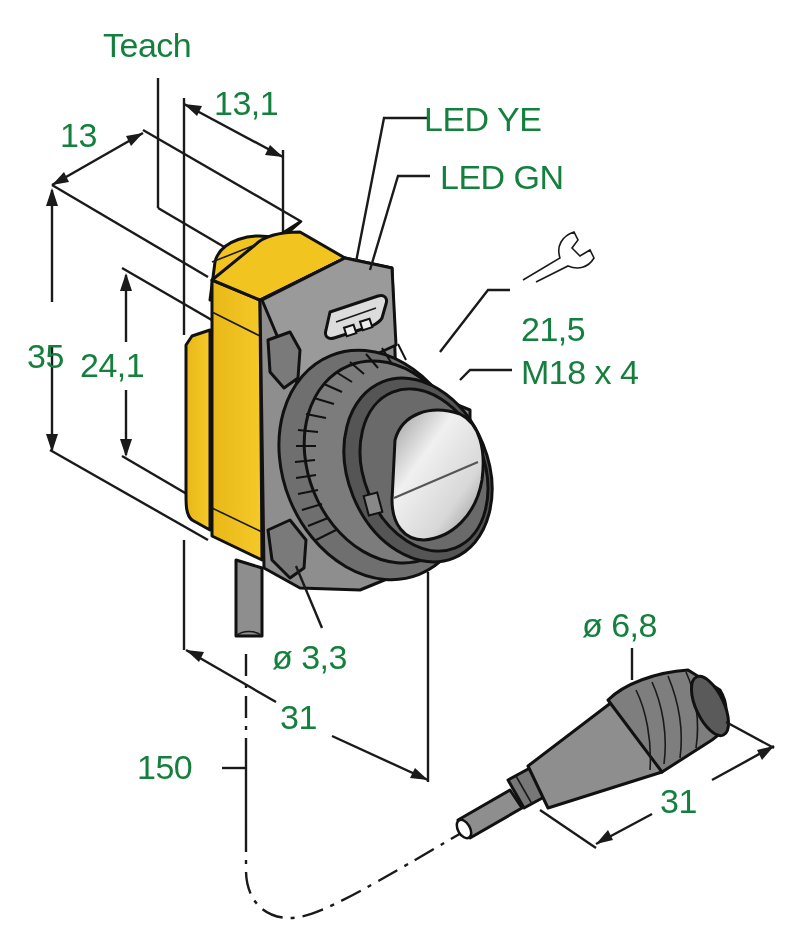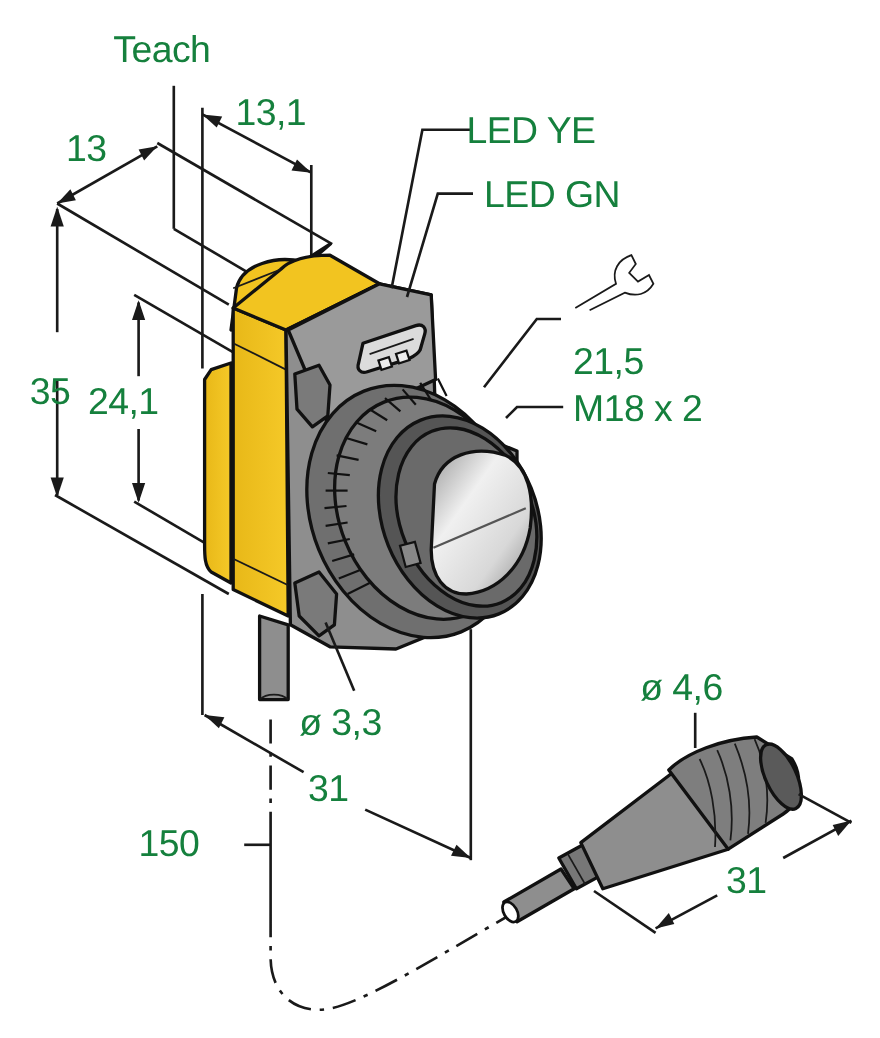--- a/index.html
+++ b/index.html
@@ -189,20 +189,20 @@
     <polygon class="arrow" points="774,746 762,760 757,750"></polygon>
   </g>
 </svg>
 
 <div class="lbl" style="left:103px; top:28px;">Teach</div>
 <div class="lbl" style="left:214px; top:86px;">13,1</div>
 <div class="lbl" style="left:60px; top:118px;">13</div>
 <div class="lbl" style="left:424px; top:102px;">LED YE</div>
 <div class="lbl" style="left:440px; top:160px;">LED GN</div>
 <div class="lbl" style="left:521px; top:296px;margin-top:16px;">21,5</div>
-<div class="lbl" style="left:521px; top:355px;">M18 x 2</div>
+<div class="lbl" style="left:521px; top:355px;">M18 x 4</div>
 <div class="lbl" style="left:27px; top:302px;margin-top:37px;">35</div>
 <div class="lbl" style="left:80px; top:348px;">24,1</div>
 <div class="lbl" style="left:272px; top:640px;">ø 3,3</div>
 <div class="lbl" style="left:280px; top:700px;">31</div>
-<div class="lbl" style="left:126px; top:750px;text-align:right;">150</div>
-<div class="lbl" style="left:582px; top:608px;">ø 4,6</div>
+<div class="lbl" style="left:137px; top:750px;text-align:right;">150</div>
+<div class="lbl" style="left:582px; top:608px;">ø 6,8</div>
 <div class="lbl" style="left:660px; top:784px;">31</div>
 
 </body></html>

